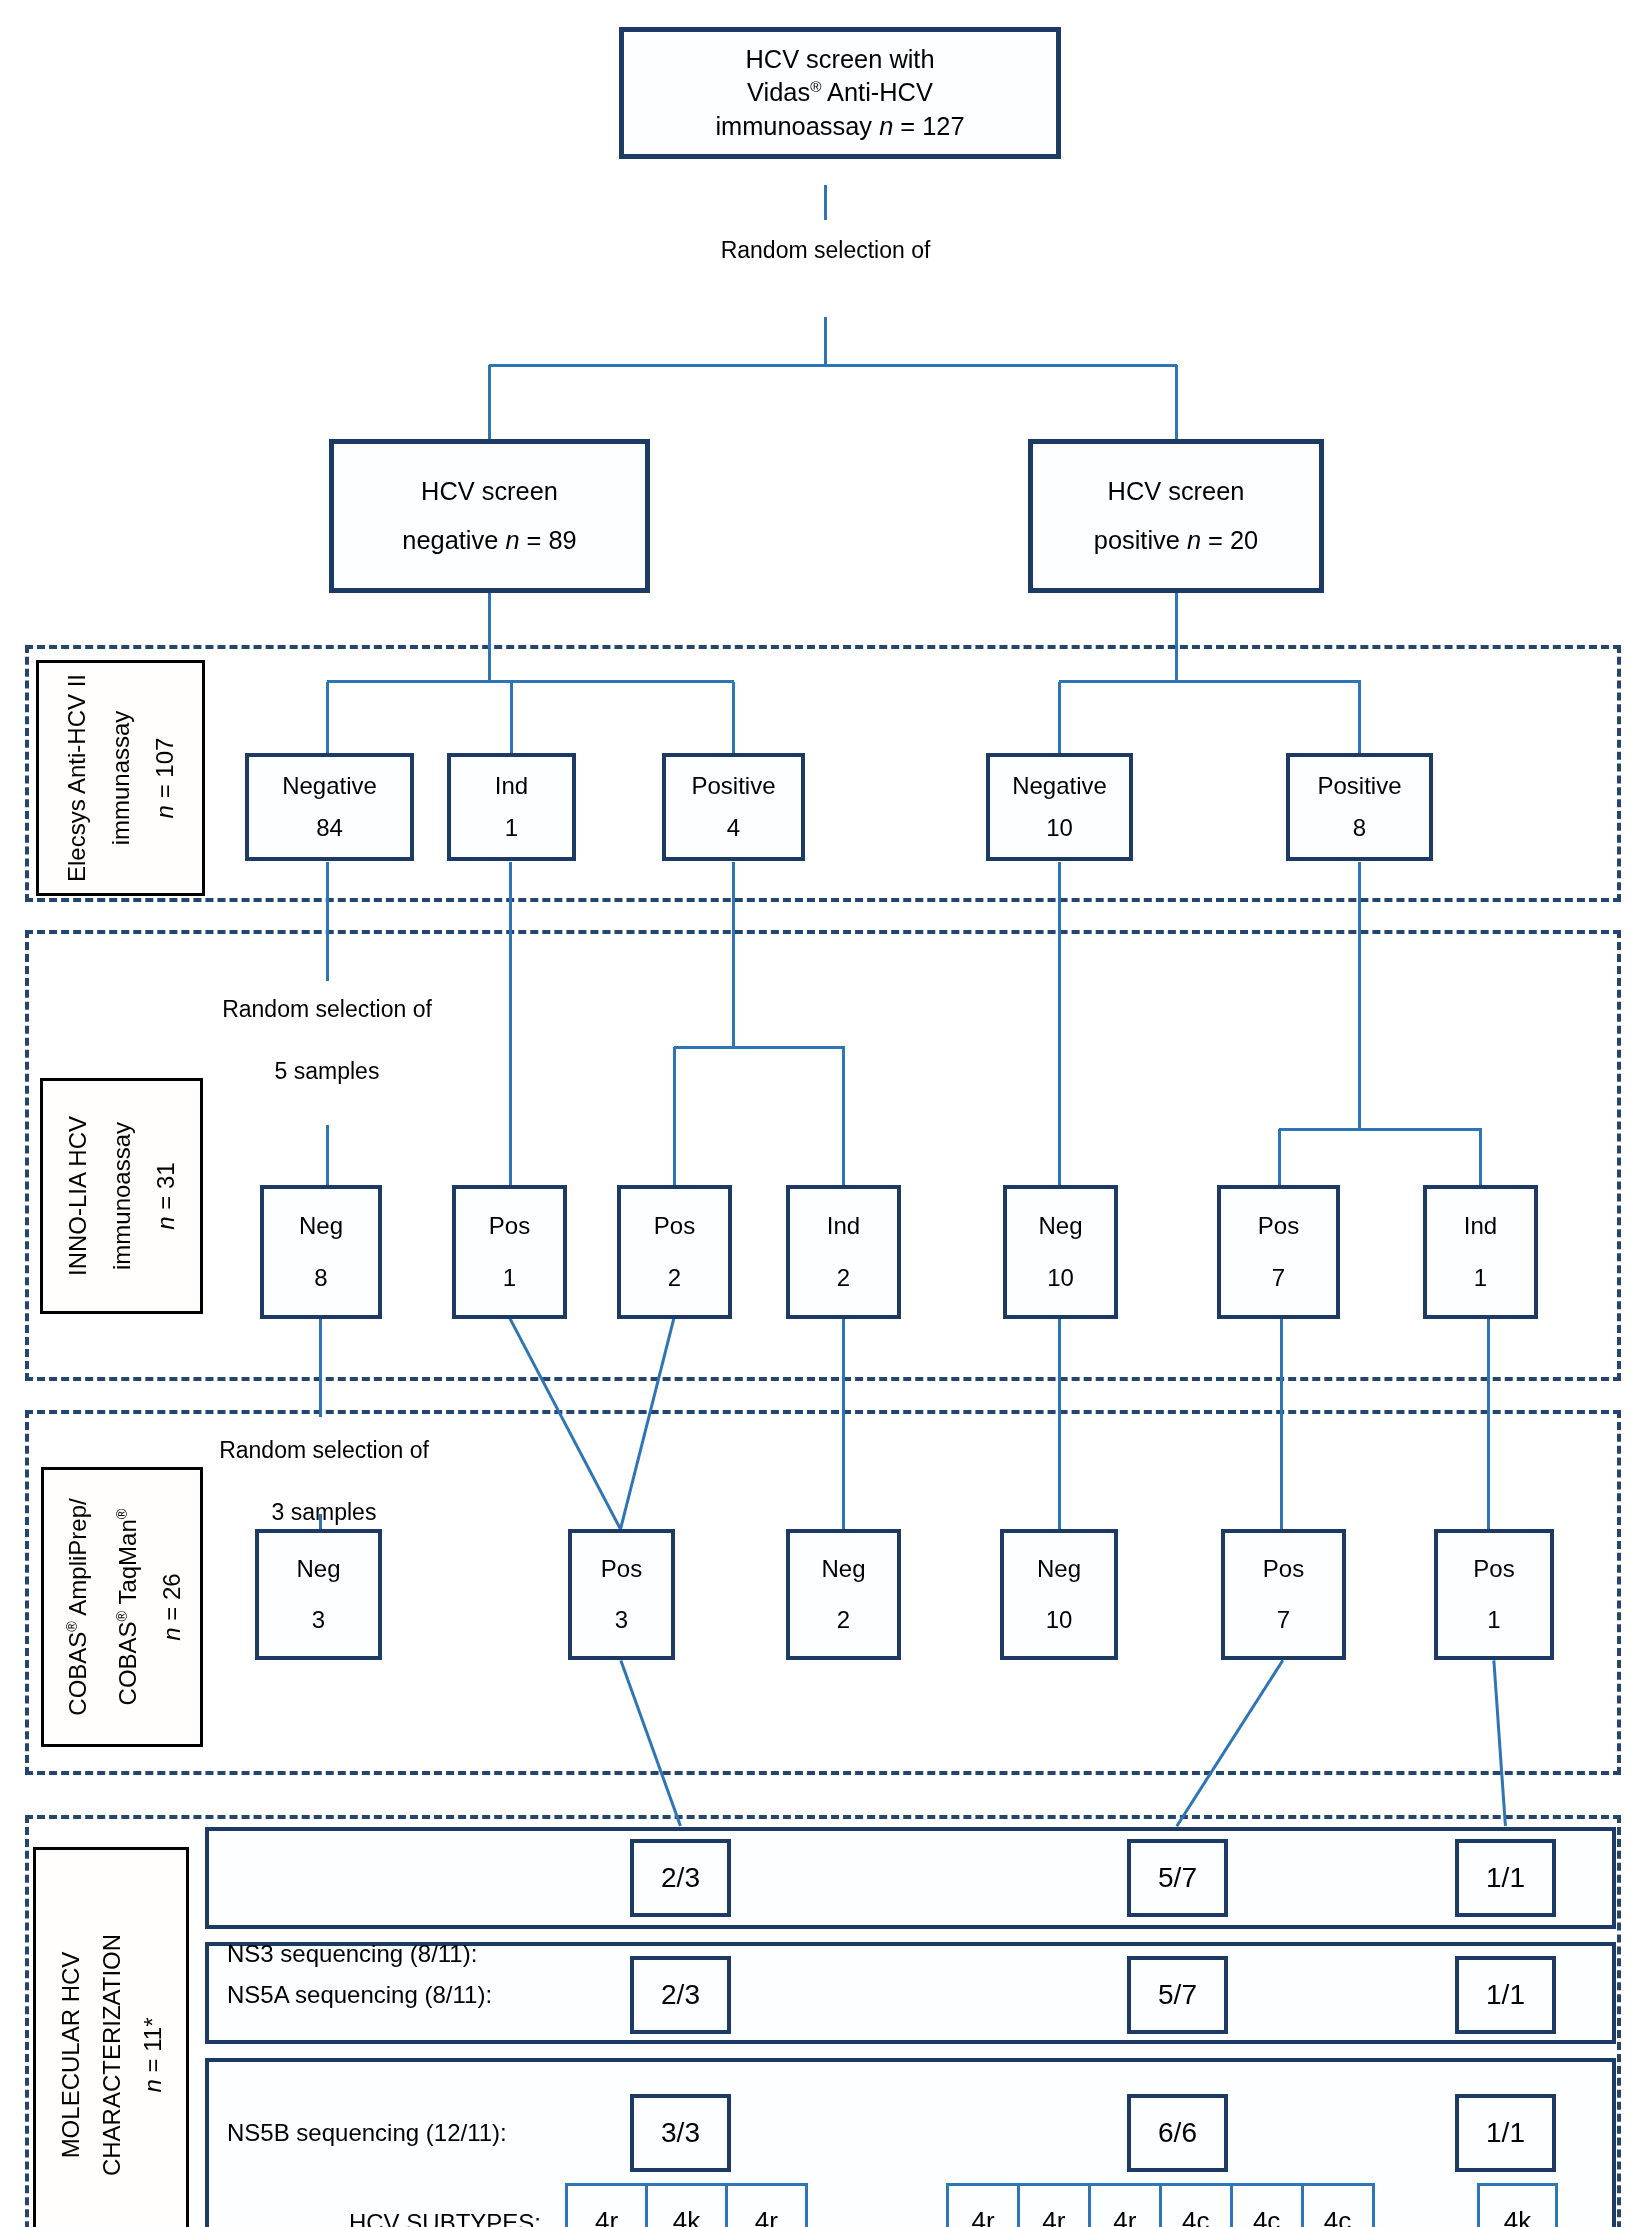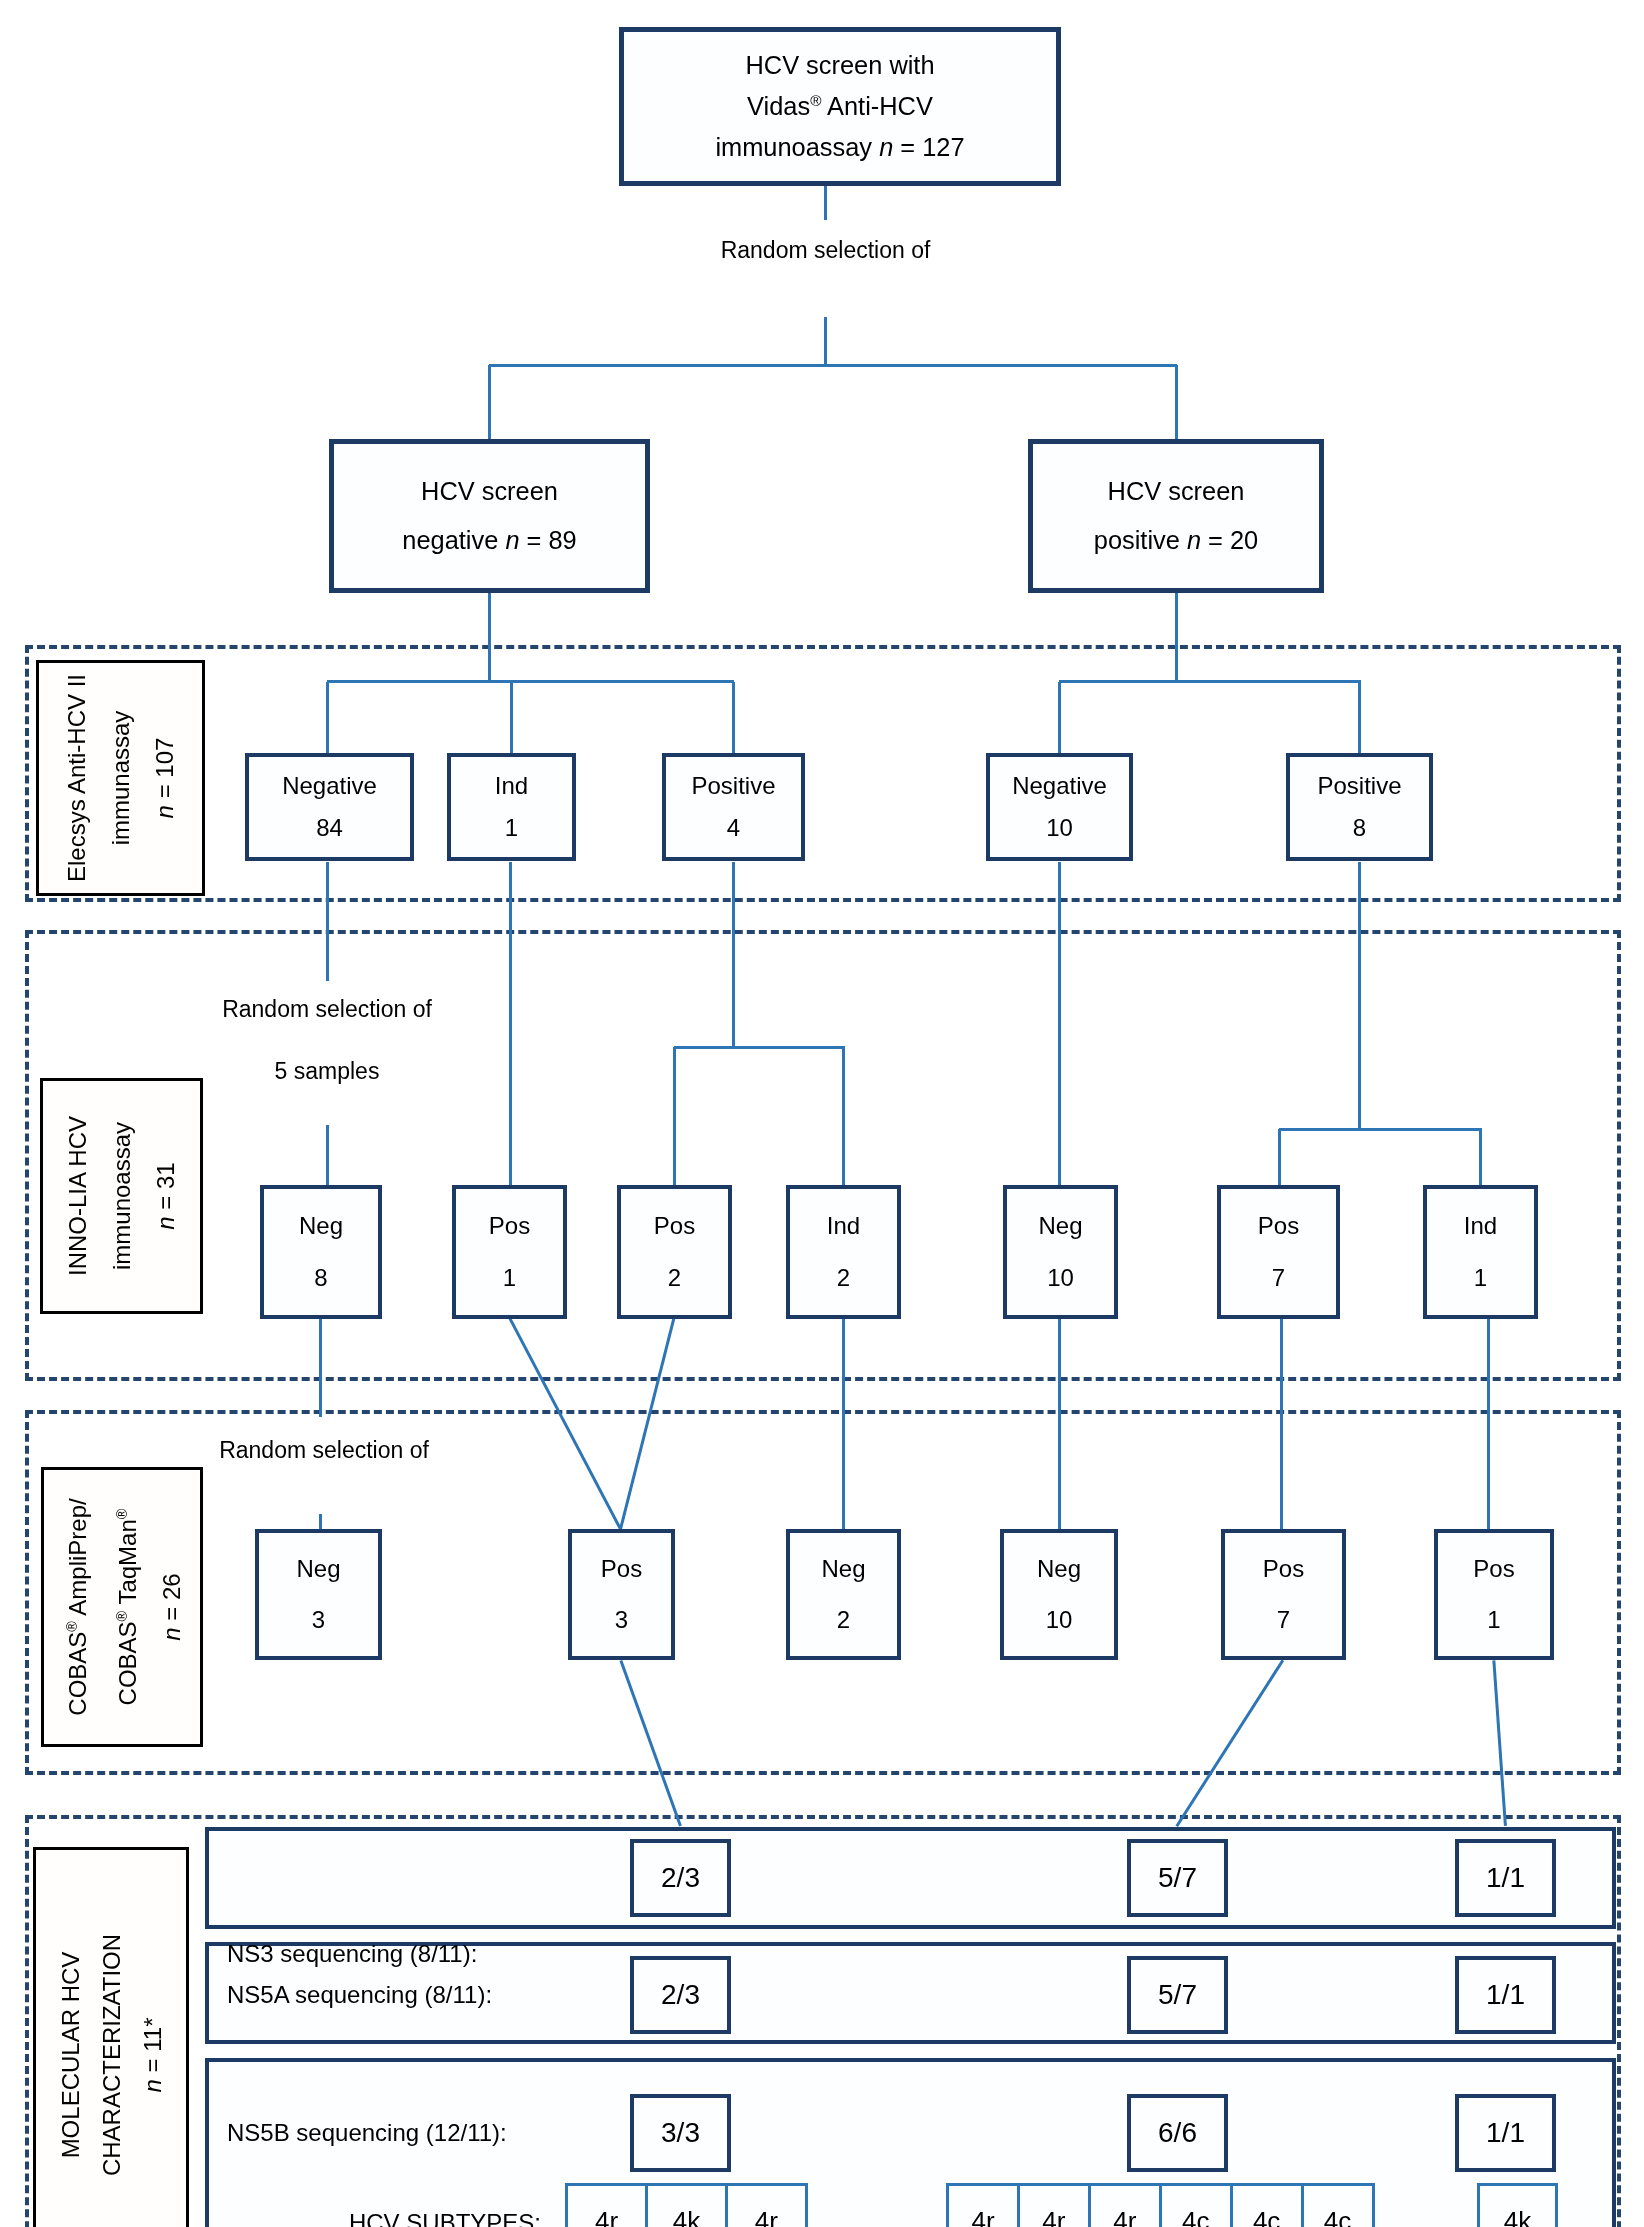--- a/index.html
+++ b/index.html
@@ -78,21 +78,21 @@
   <div class="dg" style="left:674px;top:1317px;width:218px;transform:rotate(104.2deg)"></div>
   <div class="vl" style="left:842px;top:1318px;height:213px"></div>
   <div class="vl" style="left:1058px;top:1318px;height:213px"></div>
   <div class="vl" style="left:1280px;top:1318px;height:213px"></div>
   <div class="vl" style="left:1487px;top:1318px;height:213px"></div>
 
   <div class="dg" style="left:621px;top:1659px;width:176px;transform:rotate(70.2deg)"></div>
   <div class="dg" style="left:1283px;top:1659px;width:197px;transform:rotate(122.6deg)"></div>
   <div class="dg" style="left:1494px;top:1659px;width:166px;transform:rotate(86deg)"></div>
 
-  <div class="bigbox" style="left:619px;top:27px;width:442px;height:159px;padding:8px 4.5px">
+  <div class="bigbox" style="left:619px;top:27px;width:442px;height:132px;padding:8px 4.5px">
     <div><span>HCV screen with</span></div>
     <div><span>Vidas</span><sup>®</sup><span> Anti-HCV</span></div>
     <div><span>immunoassay </span><span class="it">n</span><span> = 127</span></div>
   </div>
 
   <div class="ftxt" style="left:625px;top:221px;width:401px;line-height:58px">
     <div>Random selection of</div>
   </div>
 
   <div class="bigbox" style="left:329px;top:439px;width:321px;height:154px;padding:13.4px 4.5px">
@@ -182,20 +182,21 @@
   <div class="lbox" style="left:41px;top:1467px;width:162px;height:280px">
     <div class="vtext">
       <div><span>COBAS</span><sup>®</sup><span> AmpliPrep/</span></div>
       <div><span>COBAS</span><sup>®</sup><span> TaqMan</span><sup>®</sup></div>
       <div><span class="it">n</span><span> = 26</span></div>
     </div>
   </div>
 
   <div class="ftxt" style="left:146px;top:1419px;width:356px">
     <div>Random selection of</div>
+    <div>3 samples</div>
   </div>
 
   <div class="fbox" style="left:255px;top:1529px;width:127px;height:131px">
     <div>Neg</div>
     <div>3</div>
   </div>
   <div class="fbox" style="left:568px;top:1529px;width:107px;height:131px">
     <div>Pos</div>
     <div>3</div>
   </div>

